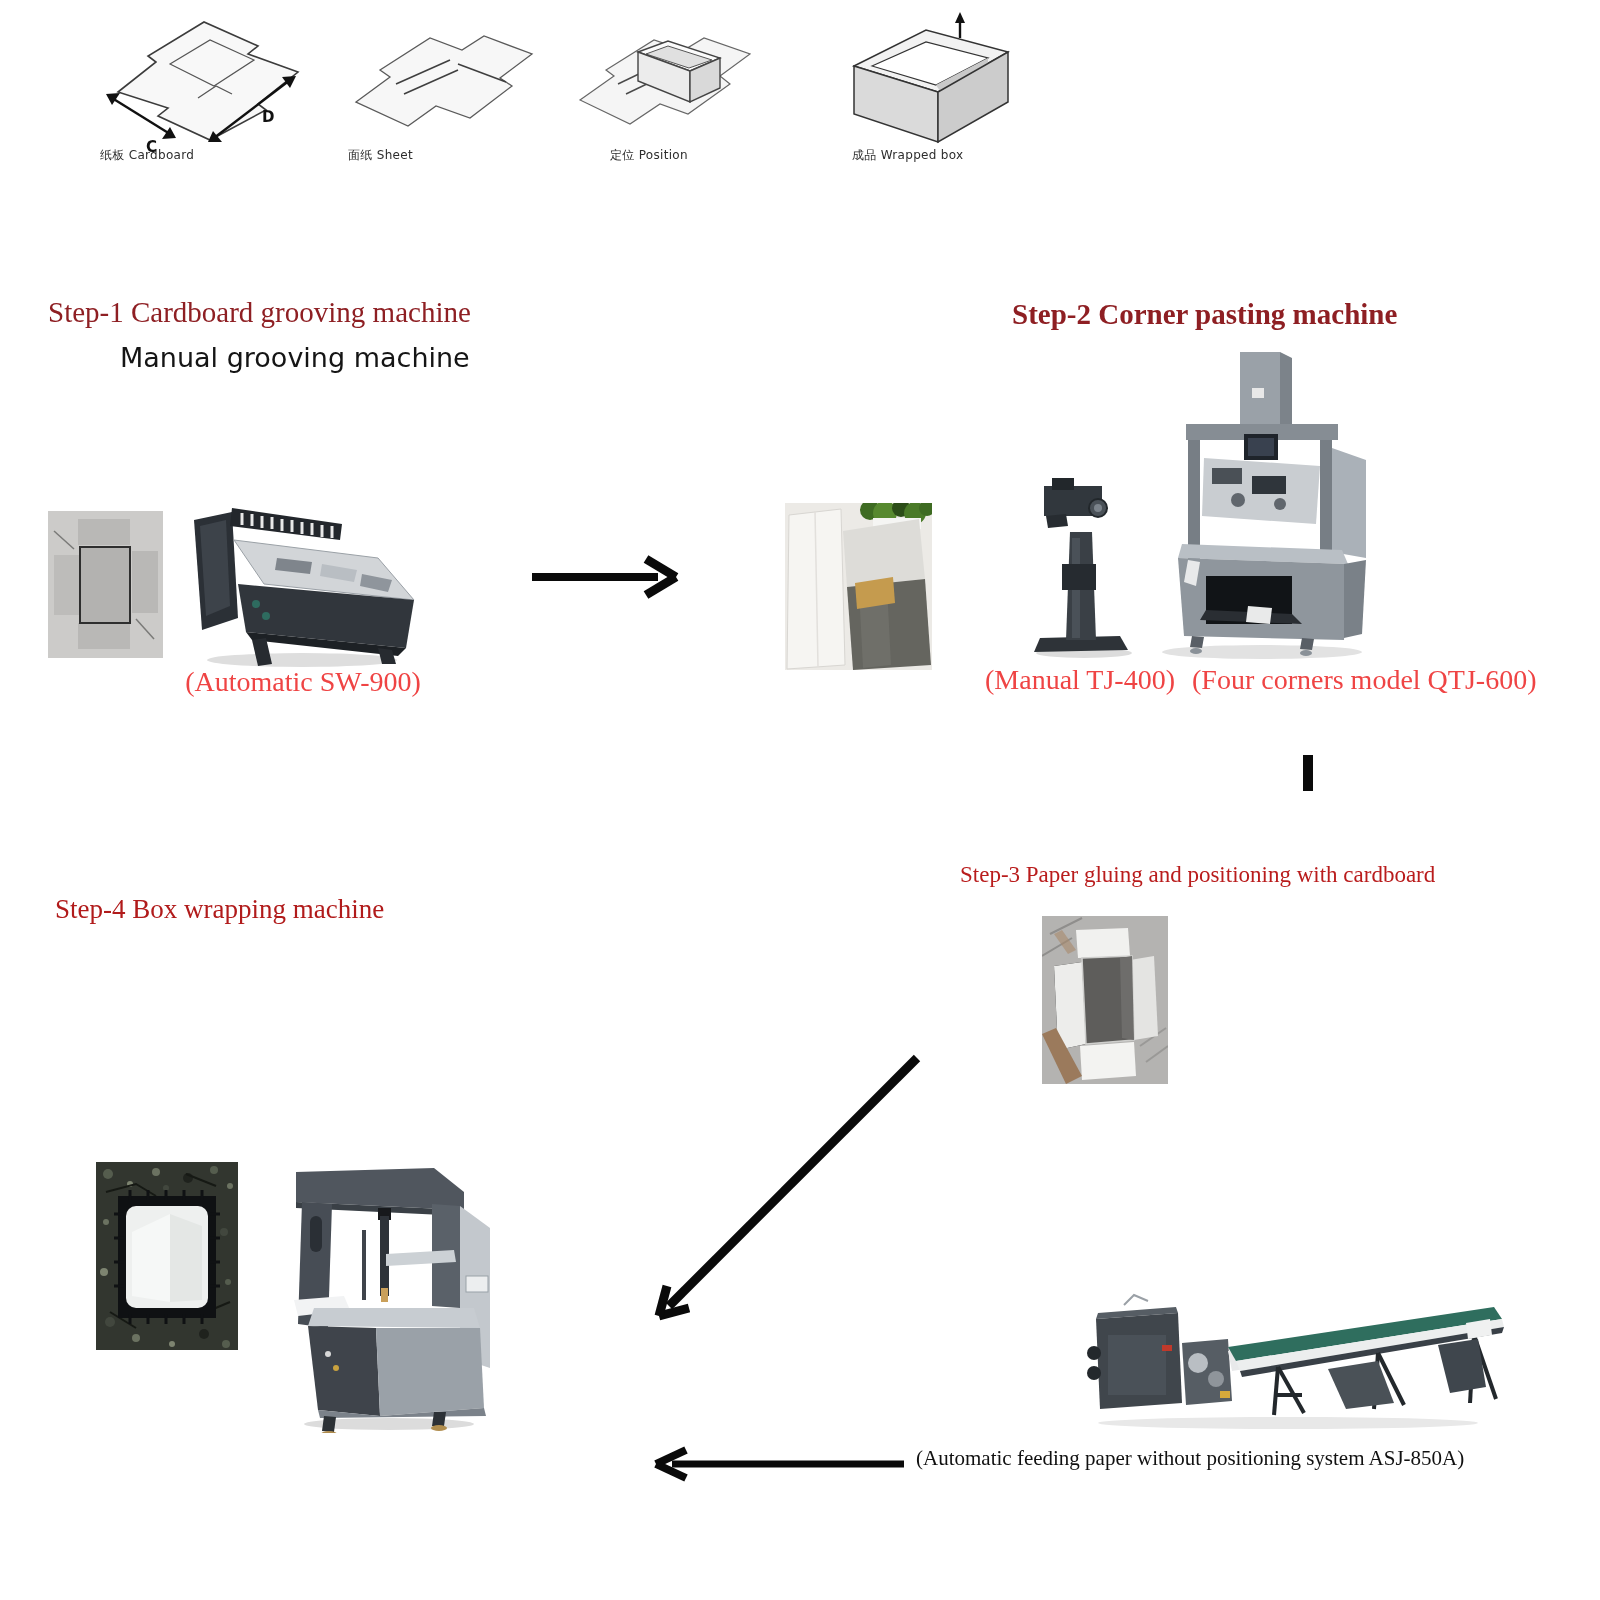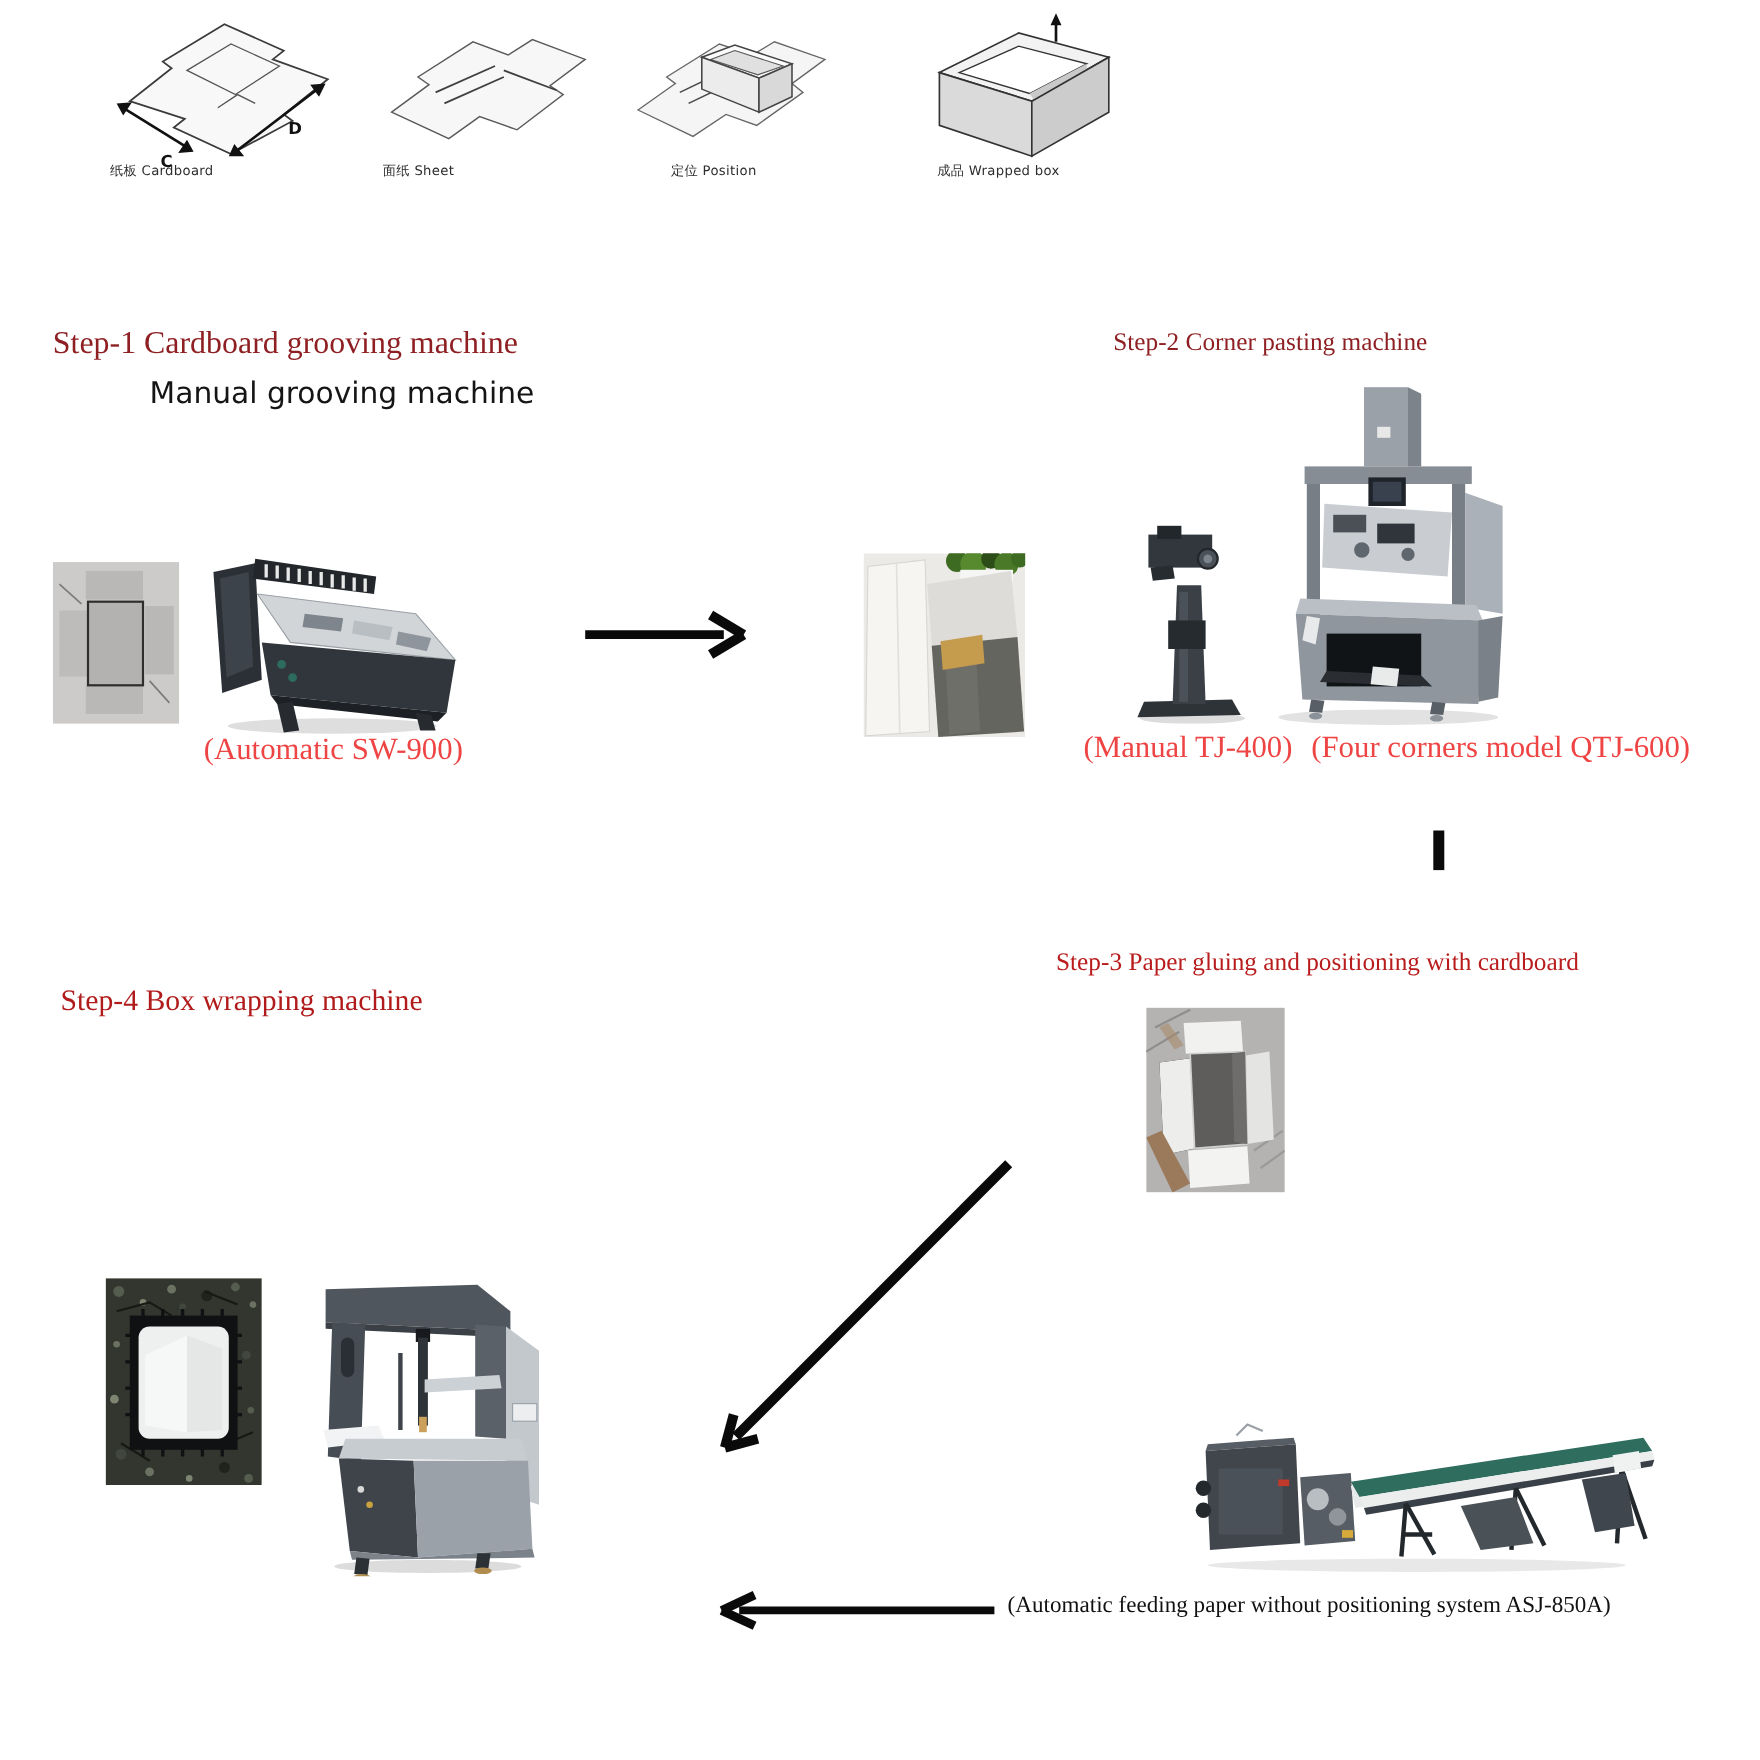--- a/index.html
+++ b/index.html
@@ -2,21 +2,21 @@
 <html><head>
 <meta charset="utf-8">
 <style>
   html,body{margin:0;padding:0;background:#fff;}
   .canvas{position:relative;width:1600px;height:1600px;background:#ffffff;overflow:hidden;
           font-family:"Liberation Serif",serif;}
   .abs{position:absolute;}
   .toplabel{font-family:"DejaVu Sans",sans-serif;font-size:12px;color:#2d2d2d;letter-spacing:.3px;white-space:nowrap;}
   .steptitle{font-family:"Liberation Serif",serif;white-space:nowrap;}
   .t1{font-size:29px;}
-  .t2{font-size:23px;}
+  .t2{font-size:29px;font-weight:bold;}
   .t3{font-size:23px;}
   .t4{font-size:27px;margin-top:36px;}
   .subtitle{font-family:"DejaVu Sans",sans-serif;font-size:27px;color:#151515;white-space:nowrap;}
   .caption{font-family:Liberation Serif, serif;font-size:28px;color:#ef4444;white-space:nowrap;text-align:center;}
   .caption-sm{font-family:"Liberation Serif",serif;font-size:21px;color:#111;white-space:nowrap;text-align:right;}
   .vbar{background:#0a0a0a;}
   svg{display:block;}
 </style>
 </head>
 <body style="background: rgb(255, 255, 255);">
@@ -66,21 +66,21 @@
     <polygon points="122,4 117,15 127,15" fill="#111"></polygon>
     <polygon points="16,58 88,22 170,44 100,84" fill="#f2f2f2" stroke="#333" stroke-width="1.5"></polygon>
     <polygon points="34,58 88,34 150,50 98,77" fill="#ffffff" stroke="#333" stroke-width="1.2"></polygon>
     <polygon points="98,77 150,50 150,57 102,83" fill="#c9c9c9"></polygon>
     <polygon points="16,58 100,84 100,134 16,106" fill="#dadada" stroke="#333" stroke-width="1.5"></polygon>
     <polygon points="100,84 170,44 170,94 100,134" fill="#cccccc" stroke="#333" stroke-width="1.5"></polygon>
   </svg>
   <div class="abs toplabel" style="left:852px;top:147px">成品 Wrapped box</div>
 
   <div class="abs steptitle t1" style="left: 48px; top: 296px; color: rgb(142, 31, 35);">Step-1 Cardboard grooving machine</div>
-  <div class="abs subtitle" style="left:136px;top:342px">Manual grooving machine</div>
+  <div class="abs subtitle" style="left:120px;top:342px">Manual grooving machine</div>
 
   <svg class="abs" style="left:48px;top:511px" width="115" height="147" viewBox="0 0 115 147">
     <rect width="115" height="147" fill="#cccbc9"></rect>
     <rect x="30" y="8" width="52" height="26" fill="#b9b8b6"></rect>
     <rect x="6" y="44" width="26" height="60" fill="#bdbcba"></rect>
     <rect x="84" y="40" width="26" height="62" fill="#b9b8b6"></rect>
     <rect x="30" y="112" width="52" height="26" fill="#b9b8b6"></rect>
     <rect x="32" y="36" width="50" height="76" fill="#b3b2b0" stroke="#2e2e2e" stroke-width="2"></rect>
     <line x1="6" y1="20" x2="26" y2="38" stroke="#7a7a78" stroke-width="1.5"></line>
     <line x1="88" y1="108" x2="106" y2="128" stroke="#7a7a78" stroke-width="1.5"></line>

